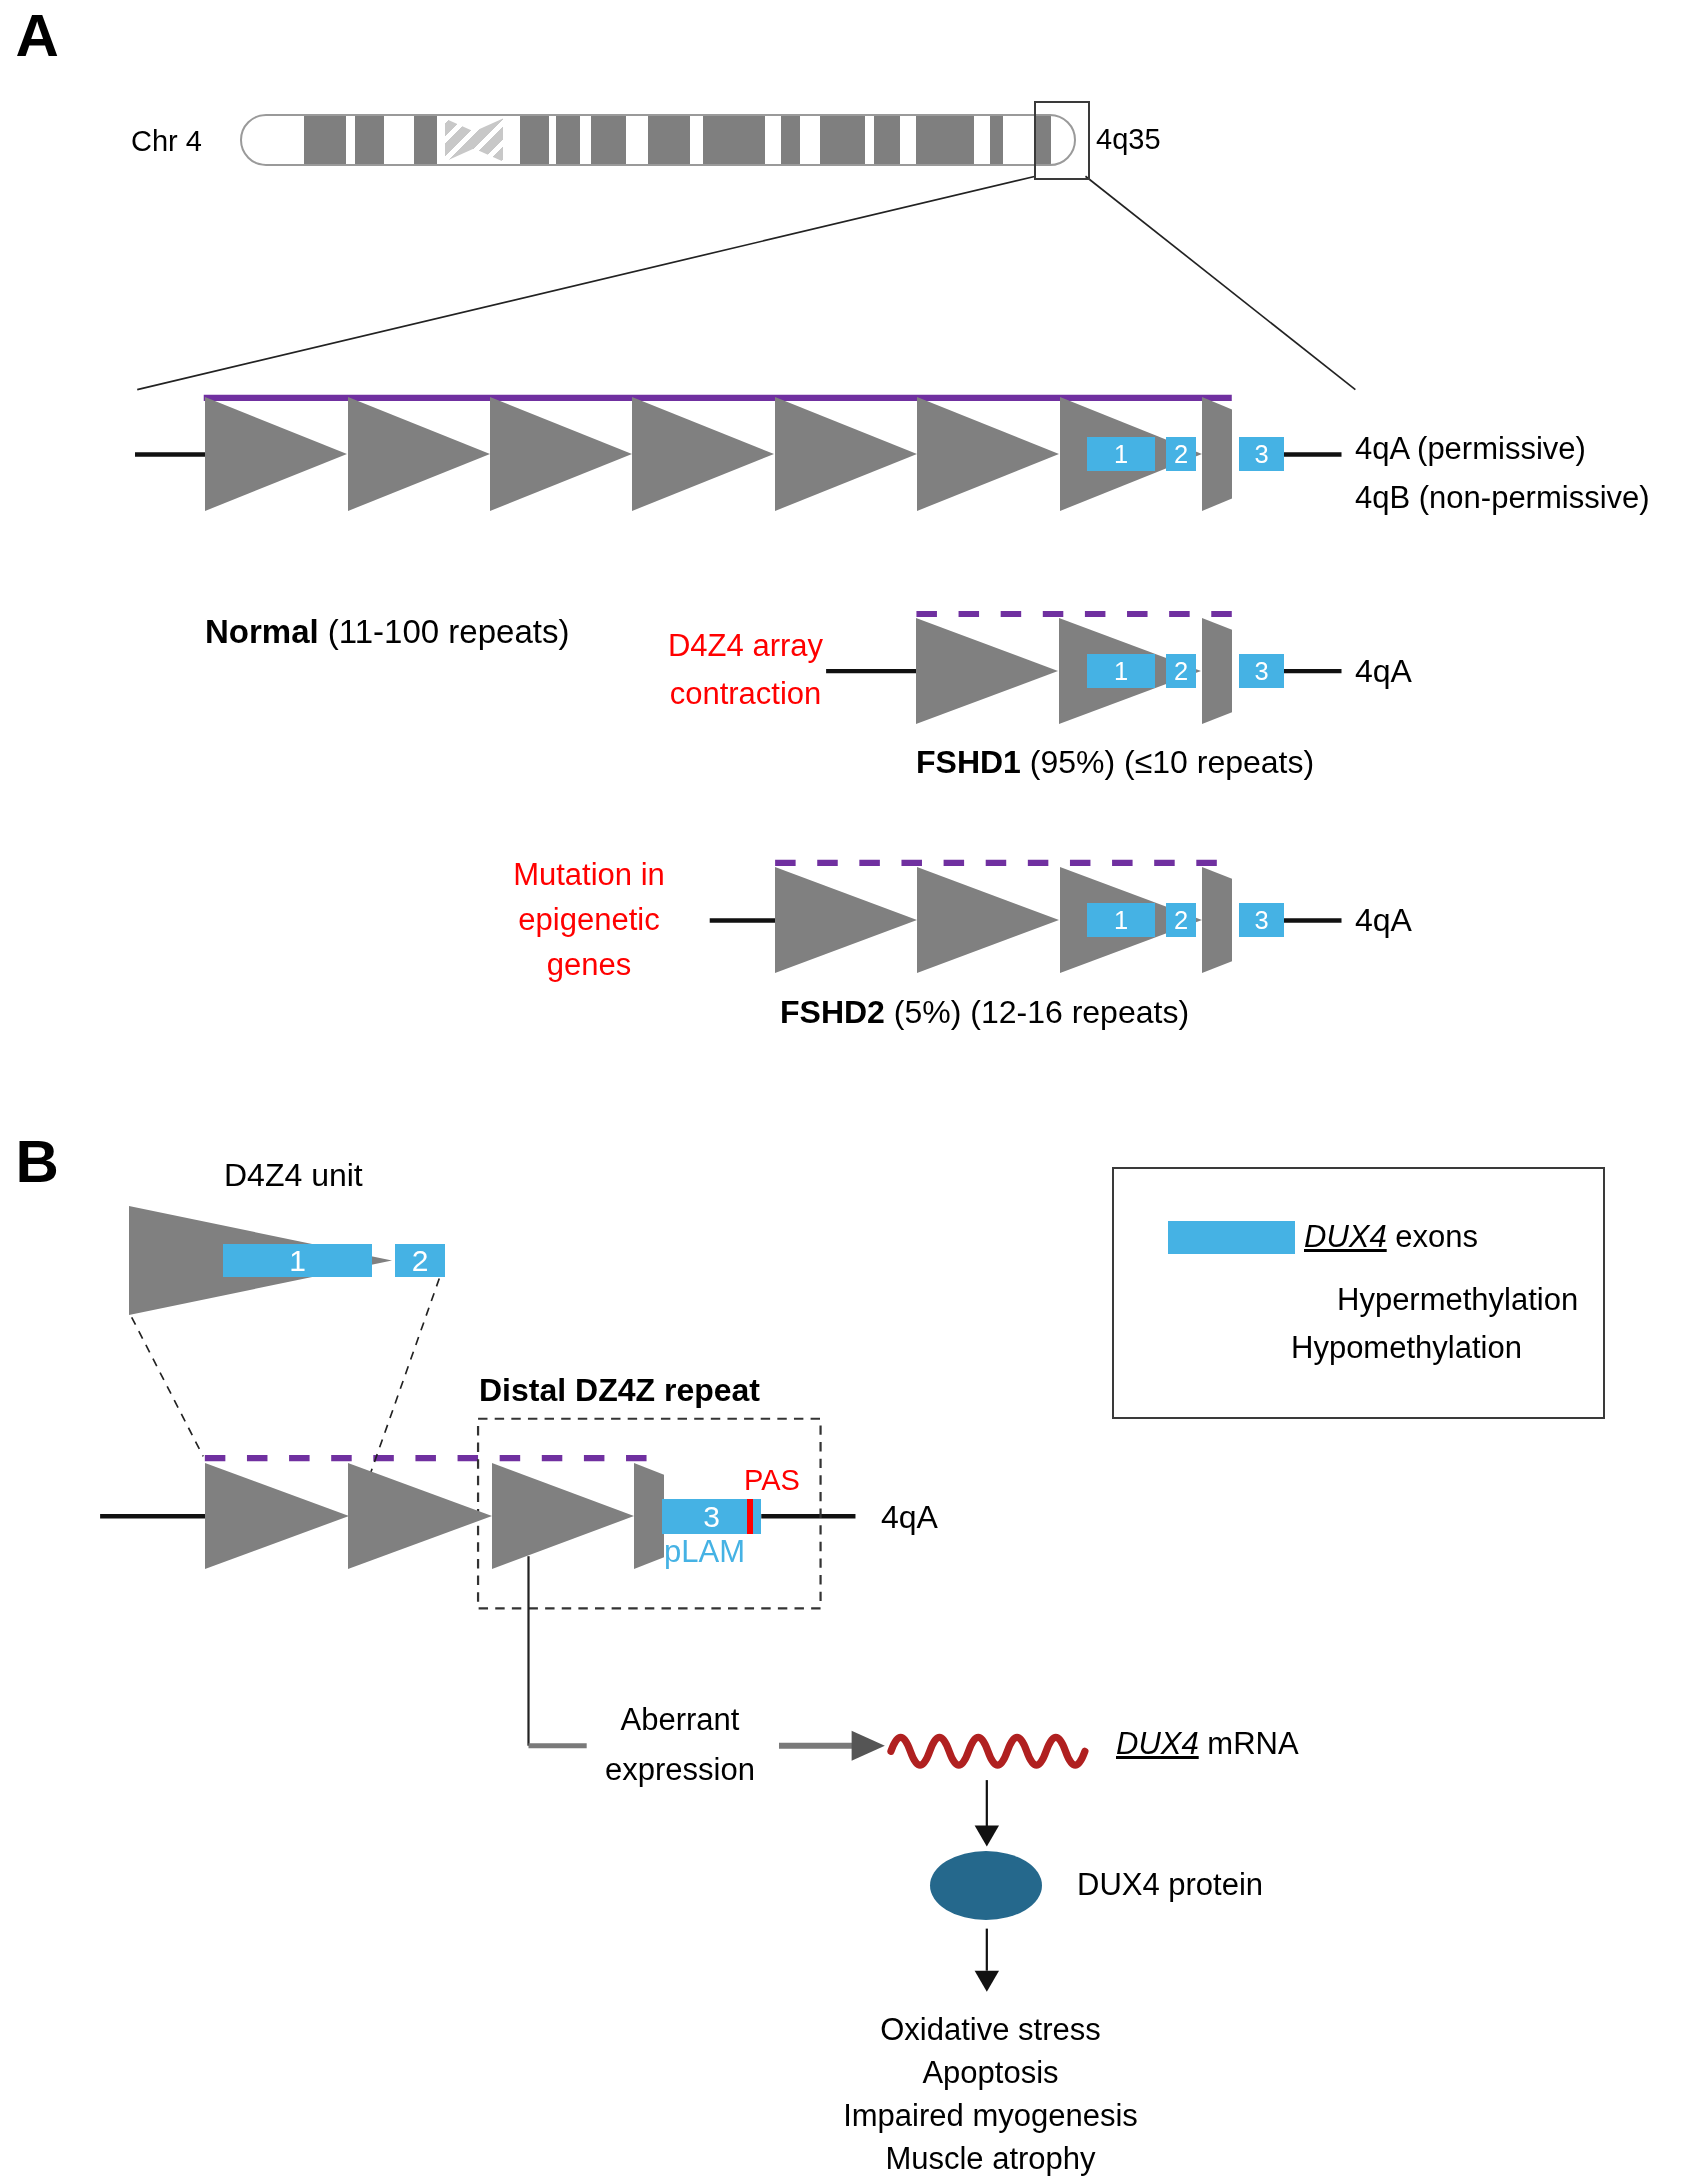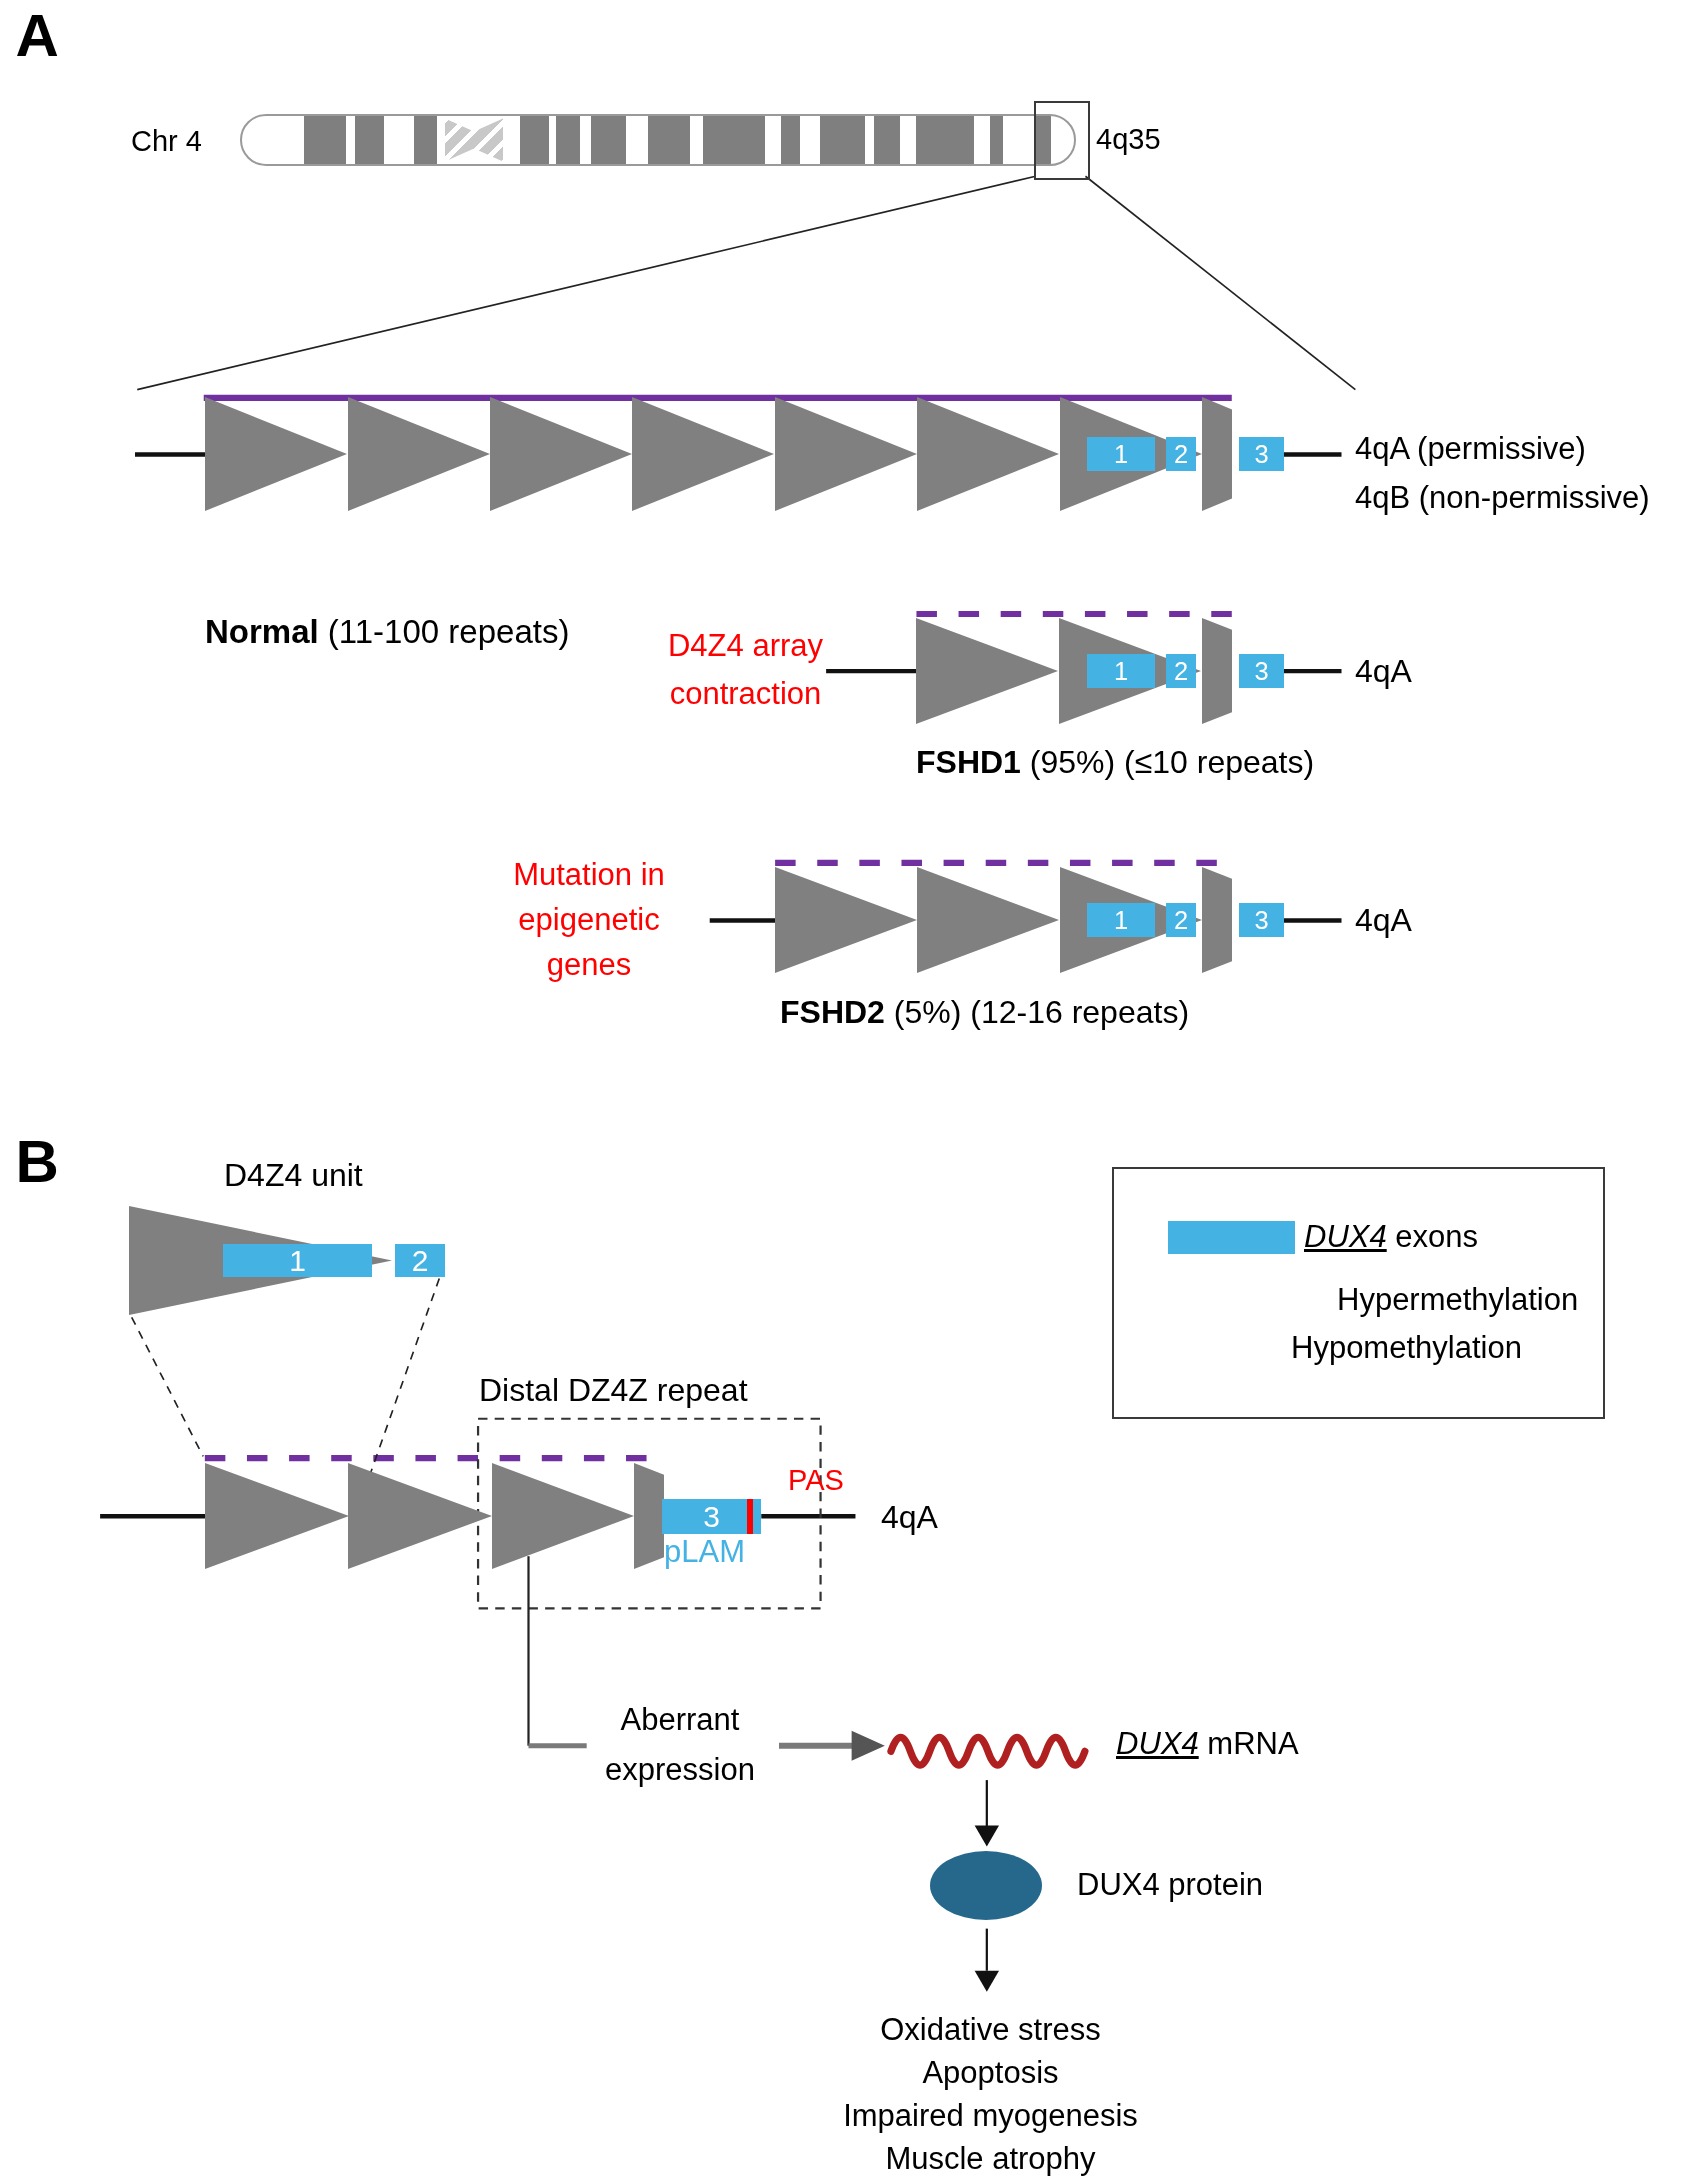--- a/index.html
+++ b/index.html
@@ -175,30 +175,30 @@
   <div class="exon big" style="left:395px;top:1244px;width:50px;height:33px;">
       <span>2</span>
     </div>
 
   <div id="legend"></div>
   <div class="sw" style="top:1221px;"></div>
   <div class="t" style="left:1304px;top:1220px;"><span class="i">DUX4</span><span> exons</span></div>
   <div class="t" style="left:1290px;top:1283px;margin-left:47px;">Hypermethylation</div>
   <div class="t" style="left:1291px;top:1331px;">Hypomethylation</div>
 
-  <div class="t" style="left:479px;top:1373px;font-size:32px;">Distal DZ4Z repeat</div>
+  <div class="t" style="left:479px;top:1373px;font-size:32px;font-weight:bold;">Distal DZ4Z repeat</div>
   <div class="tri" style="left:205px;top:1463px;width:144px;height:106px;"></div>
   <div class="tri" style="left:348px;top:1463px;width:144px;height:106px;"></div>
   <div class="tri" style="left:492px;top:1463px;width:142px;height:106px;"></div>
   <div class="partial" style="left:634px;top:1463px;width:30px;height:106px;"></div>
   <div class="exon big" style="left:662px;top:1499px;width:99px;height:35px;">
       <span>3</span>
     </div>
   <div id="pasline"></div>
-  <div class="t red" style="left:788px;top:1464px;font-size:29px;">PAS</div>
+  <div class="t red" style="left:744px;top:1464px;font-size:29px;">PAS</div>
   <div class="t blue" style="left:664px;top:1535px;">pLAM</div>
   <div class="t" style="left:881px;top:1500px;font-size:32px;">4qA</div>
 
   <div class="t ctr" style="left:558px;top:1695px;width:244px;line-height:50px;">
     <div>Aberrant</div>
     <div>expression</div>
   </div>
   <div class="t" style="left:1116px;top:1727px;"><span class="i">DUX4</span><span> mRNA</span></div>
   <div id="dux4cell"></div>
   <div class="t" style="left:1077px;top:1868px;">DUX4 protein</div>

